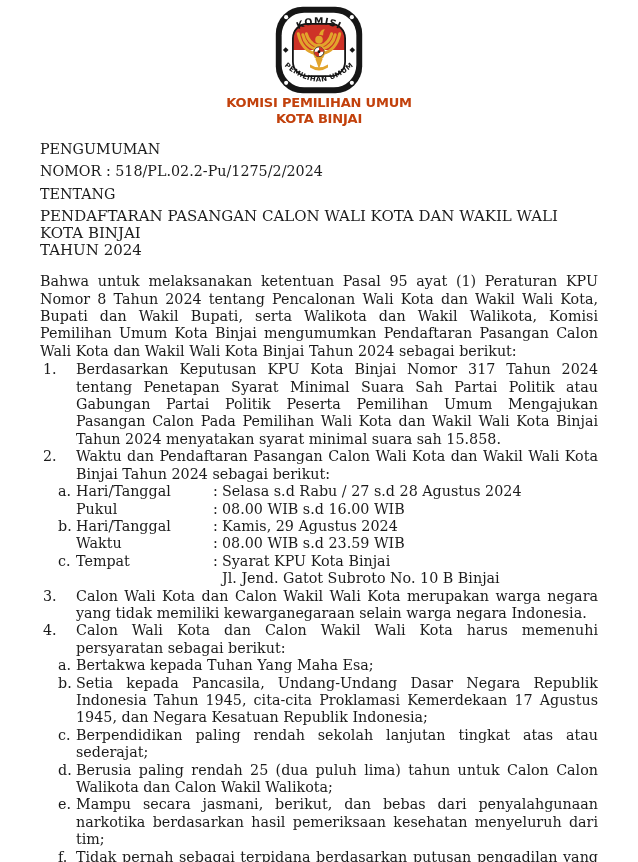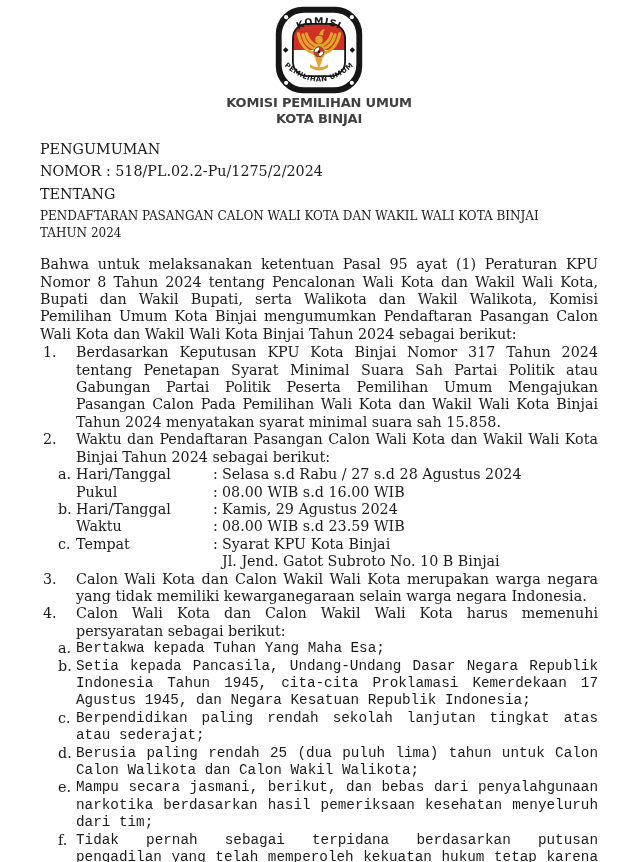--- a/index.html
+++ b/index.html
@@ -7,35 +7,35 @@
     position:relative;width:638px;height:862px;margin:0 auto;
     background:#ffffff;overflow:hidden;
     font-family:"DejaVu Serif","Liberation Serif",serif;
     font-size:14.3px;line-height:17.4px;color:#1b1b1b;
   }
   .letterhead{text-align:center;padding-top:5px;}
   .logo{display:block;margin:0 auto;}
   .org{
     font-family:"DejaVu Sans","Liberation Sans",sans-serif;
     font-weight:bold;font-size:13px;line-height:15.5px;
-    letter-spacing:-0.2px;color:#404040;
+    letter-spacing:-0.2px;color:#c2410c;
   }
   .content{padding:0 40px;}
   .title-block{margin-top:15px;}
   .tline{margin-bottom:5px;}
-  .subject-line{font-size:12px;line-height:17px;margin-bottom:0;}
+  .subject-line{font-size:15px;line-height:17px;margin-bottom:0;}
   .intro{margin:14px 0 0;text-align:justify;}
   .list{margin-top:1px;}
   .item{display:flex;}
   .item-num{flex:0 0 36px;padding-left:3px;box-sizing:border-box;}
   .item-body{flex:1;min-width:0;}
   .item-text{text-align:justify;}
   .sub-row{display:flex;margin-left:-18px;}
   .sub-letter{flex:0 0 18px;}
-  .sub-text{flex:1;min-width:0;text-align:justify;font-family:Liberation Mono, monospace;}
+  .sub-text{flex:1;min-width:0;text-align:justify;}
   .sched-group{display:flex;margin-left:-18px;}
   .sched-letter{flex:0 0 18px;}
   .sched-rows{flex:1;min-width:0;}
   .sched-row{display:flex;}
   .sched-label{flex:0 0 137px;}
   .sched-colon{flex:0 0 9px;}
   .sched-val{flex:1;min-width:0;}
   .sched-extra{margin-left:146px;}
 </style>
 </head>

